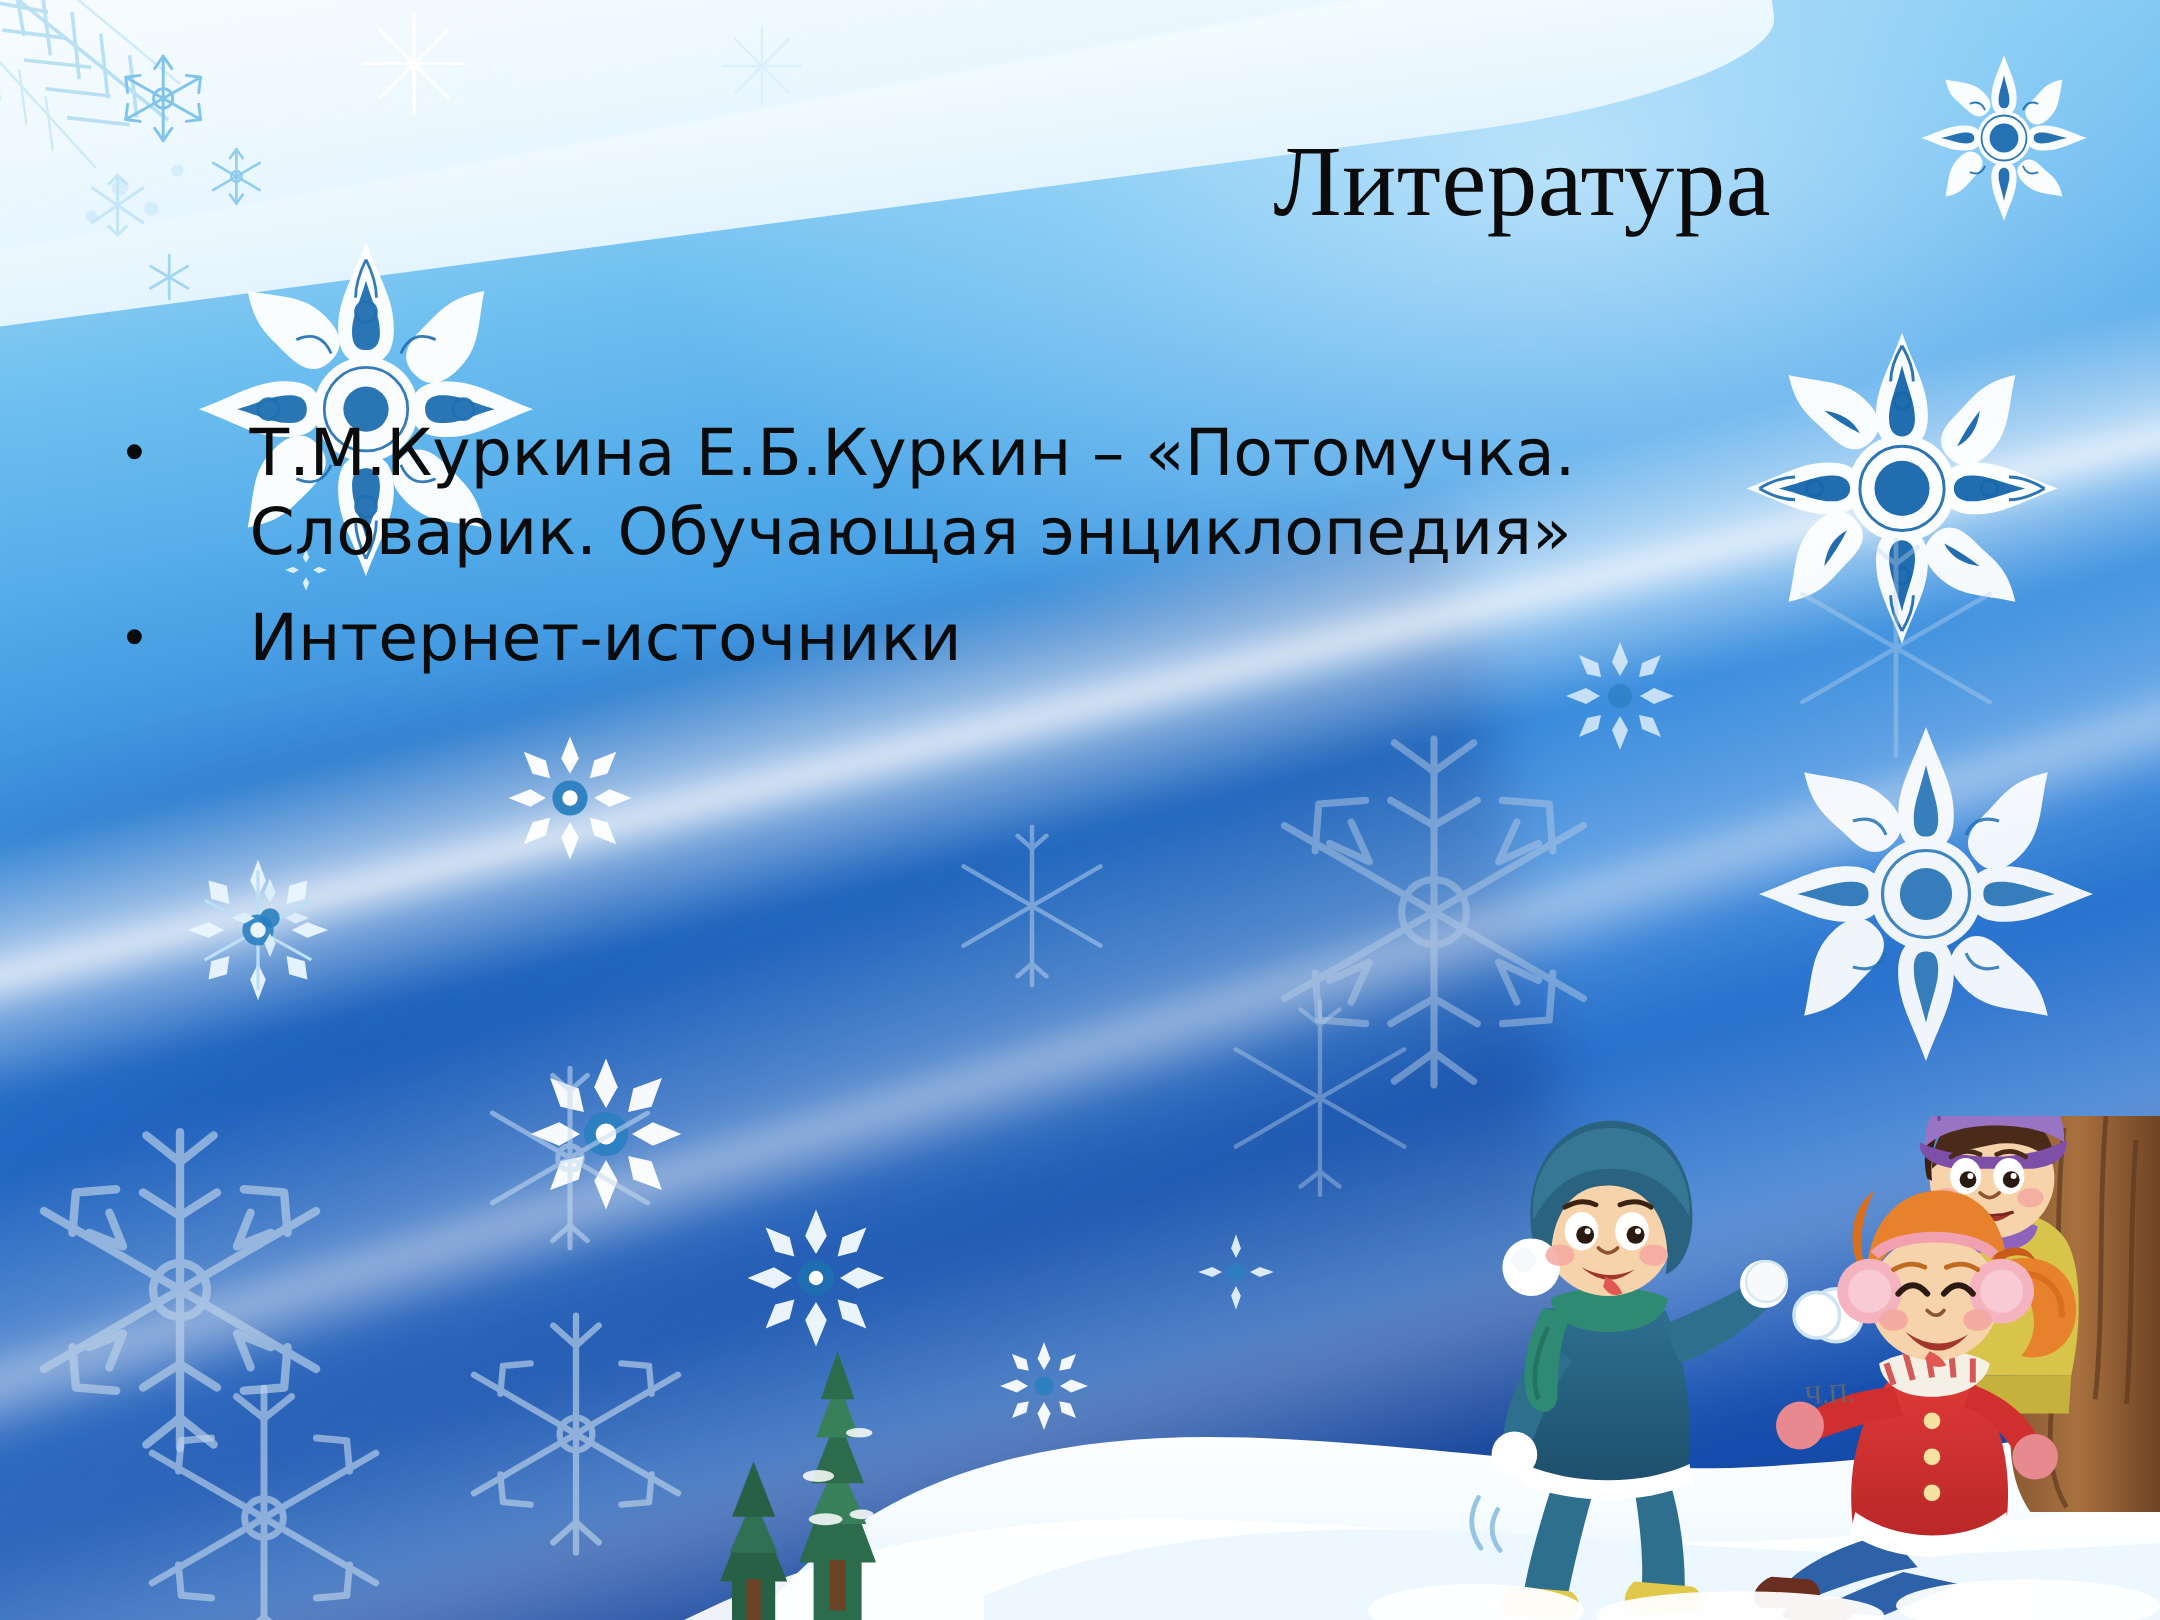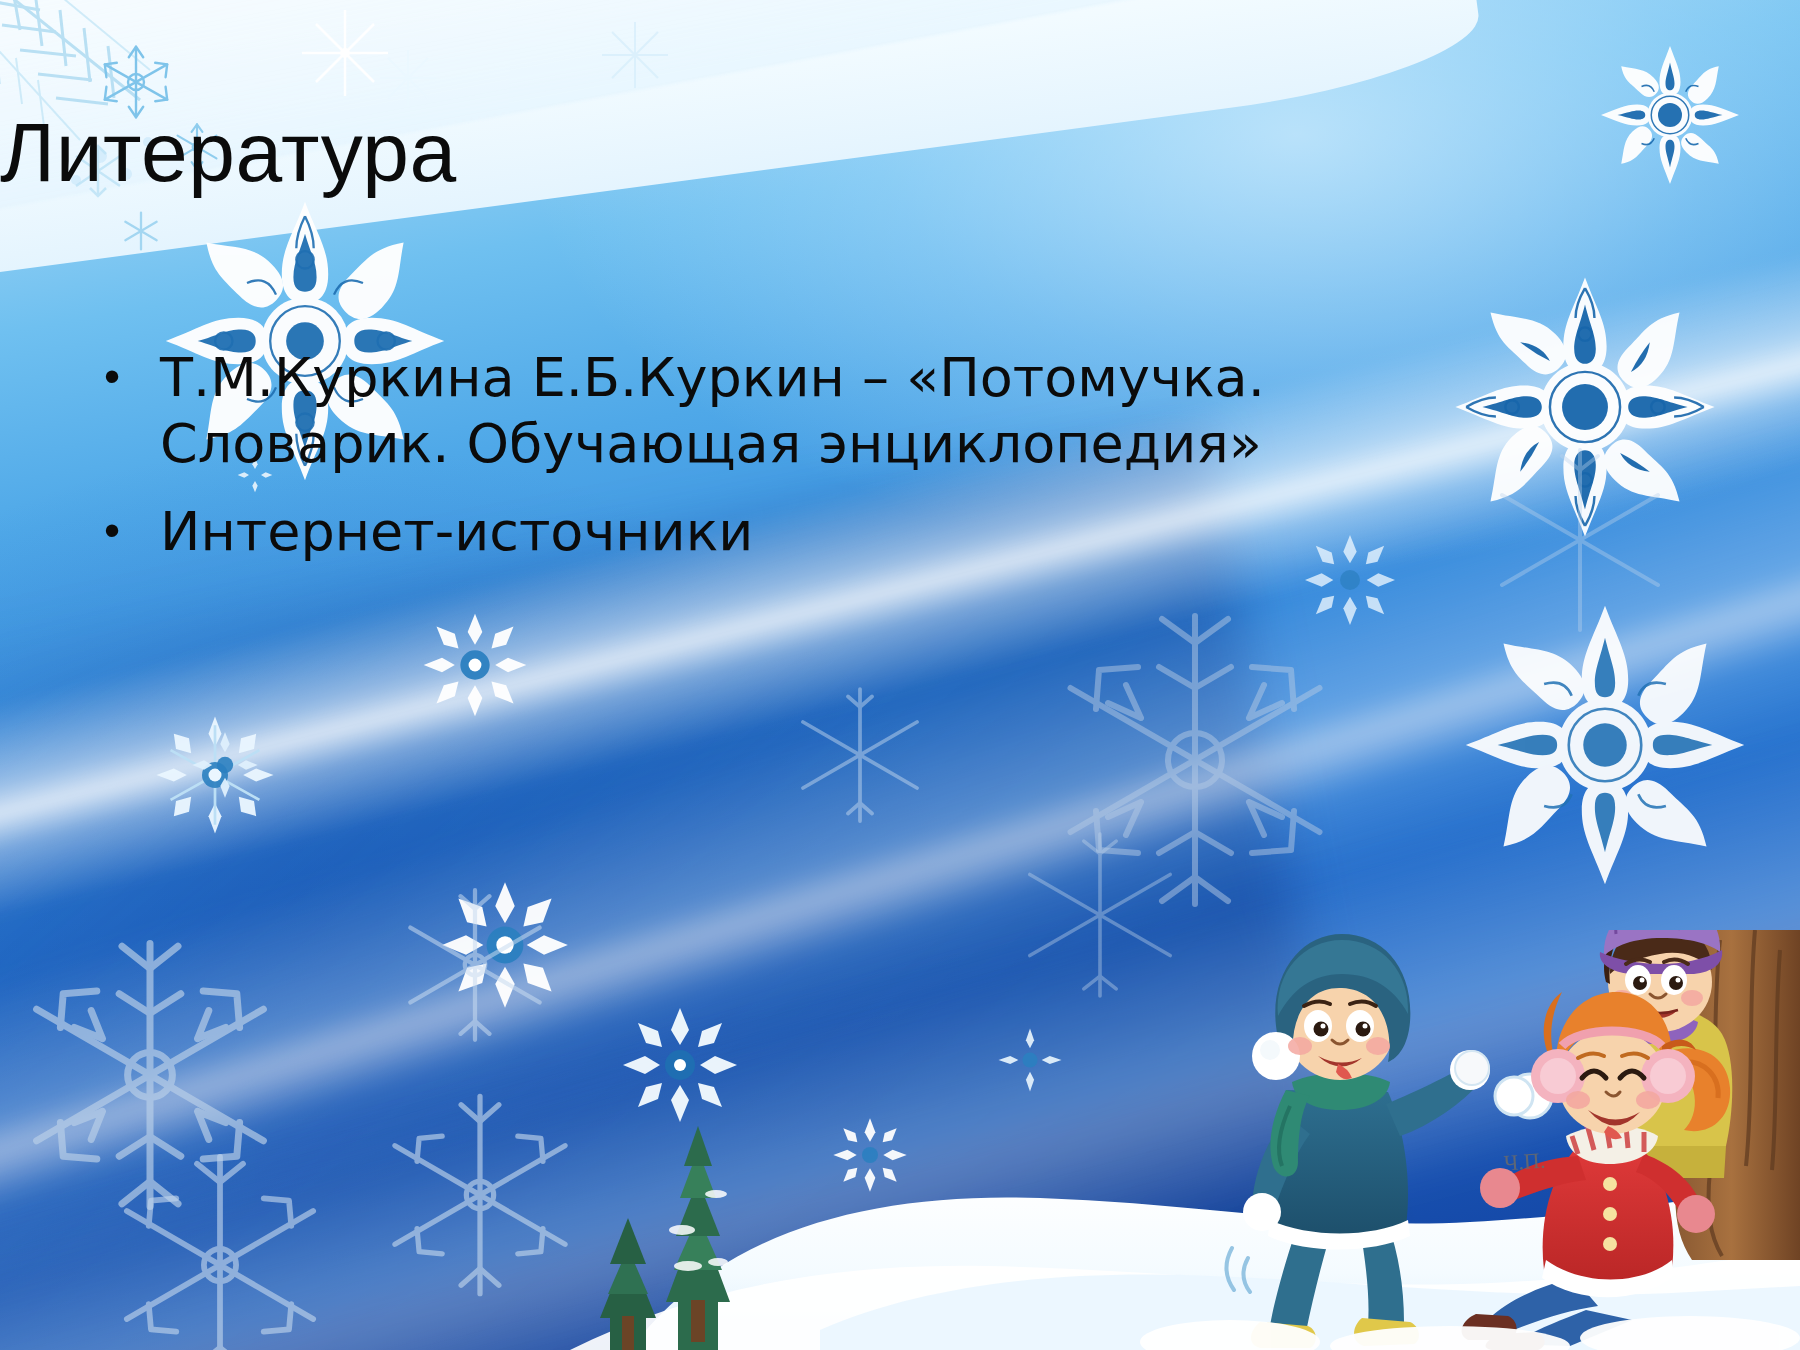--- a/index.html
+++ b/index.html
@@ -79,40 +79,41 @@
   .flake{position:absolute;transform-origin:50% 50%;}
   .flake svg{display:block;}
 
   
   .ground{
     position:absolute;right:0;bottom:0;width:1230px;height:420px;
   }
 
   
   #title{
-    position:absolute;left:0;top:108px;width:1476px;text-align:left;
+    position:absolute;left:0;top:108px;width:1476px;text-align:right;
     font-size:84px;line-height:1.05;color:#0b0b0b;font-weight:400;
     letter-spacing:.5px;
-    font-family:Liberation Sans, sans-serif;
+    font-family:Liberation Serif, serif;
   }
   #body{
     position:absolute;left:96px;top:345px;width:1420px;
   }
   .bullet{
     display:flex;align-items:flex-start;margin-bottom:22px;
     color:#0b0b0b;
   }
   .dot{
     flex:0 0 auto;width:56px;font-size:46px;line-height:62px;color:#0b0b0b;
     text-align:left;padding-left:8px;
   }
   .btxt{
     flex:1 1 auto;font-size:54px;line-height:66px;color:#0b0b0b;
     font-weight:400;letter-spacing:0px;
     font-family:"DejaVu Sans","Liberation Sans",sans-serif;
+    margin-left:48px;
   }
   .signature{
     position:absolute;right:255px;bottom:175px;
     font-size:22px;color:#6b6b6b;font-family:"Liberation Serif",serif;
     transform:rotate(-4deg);opacity:.85;
   }
 </style>
 </head>
 <body>
 

